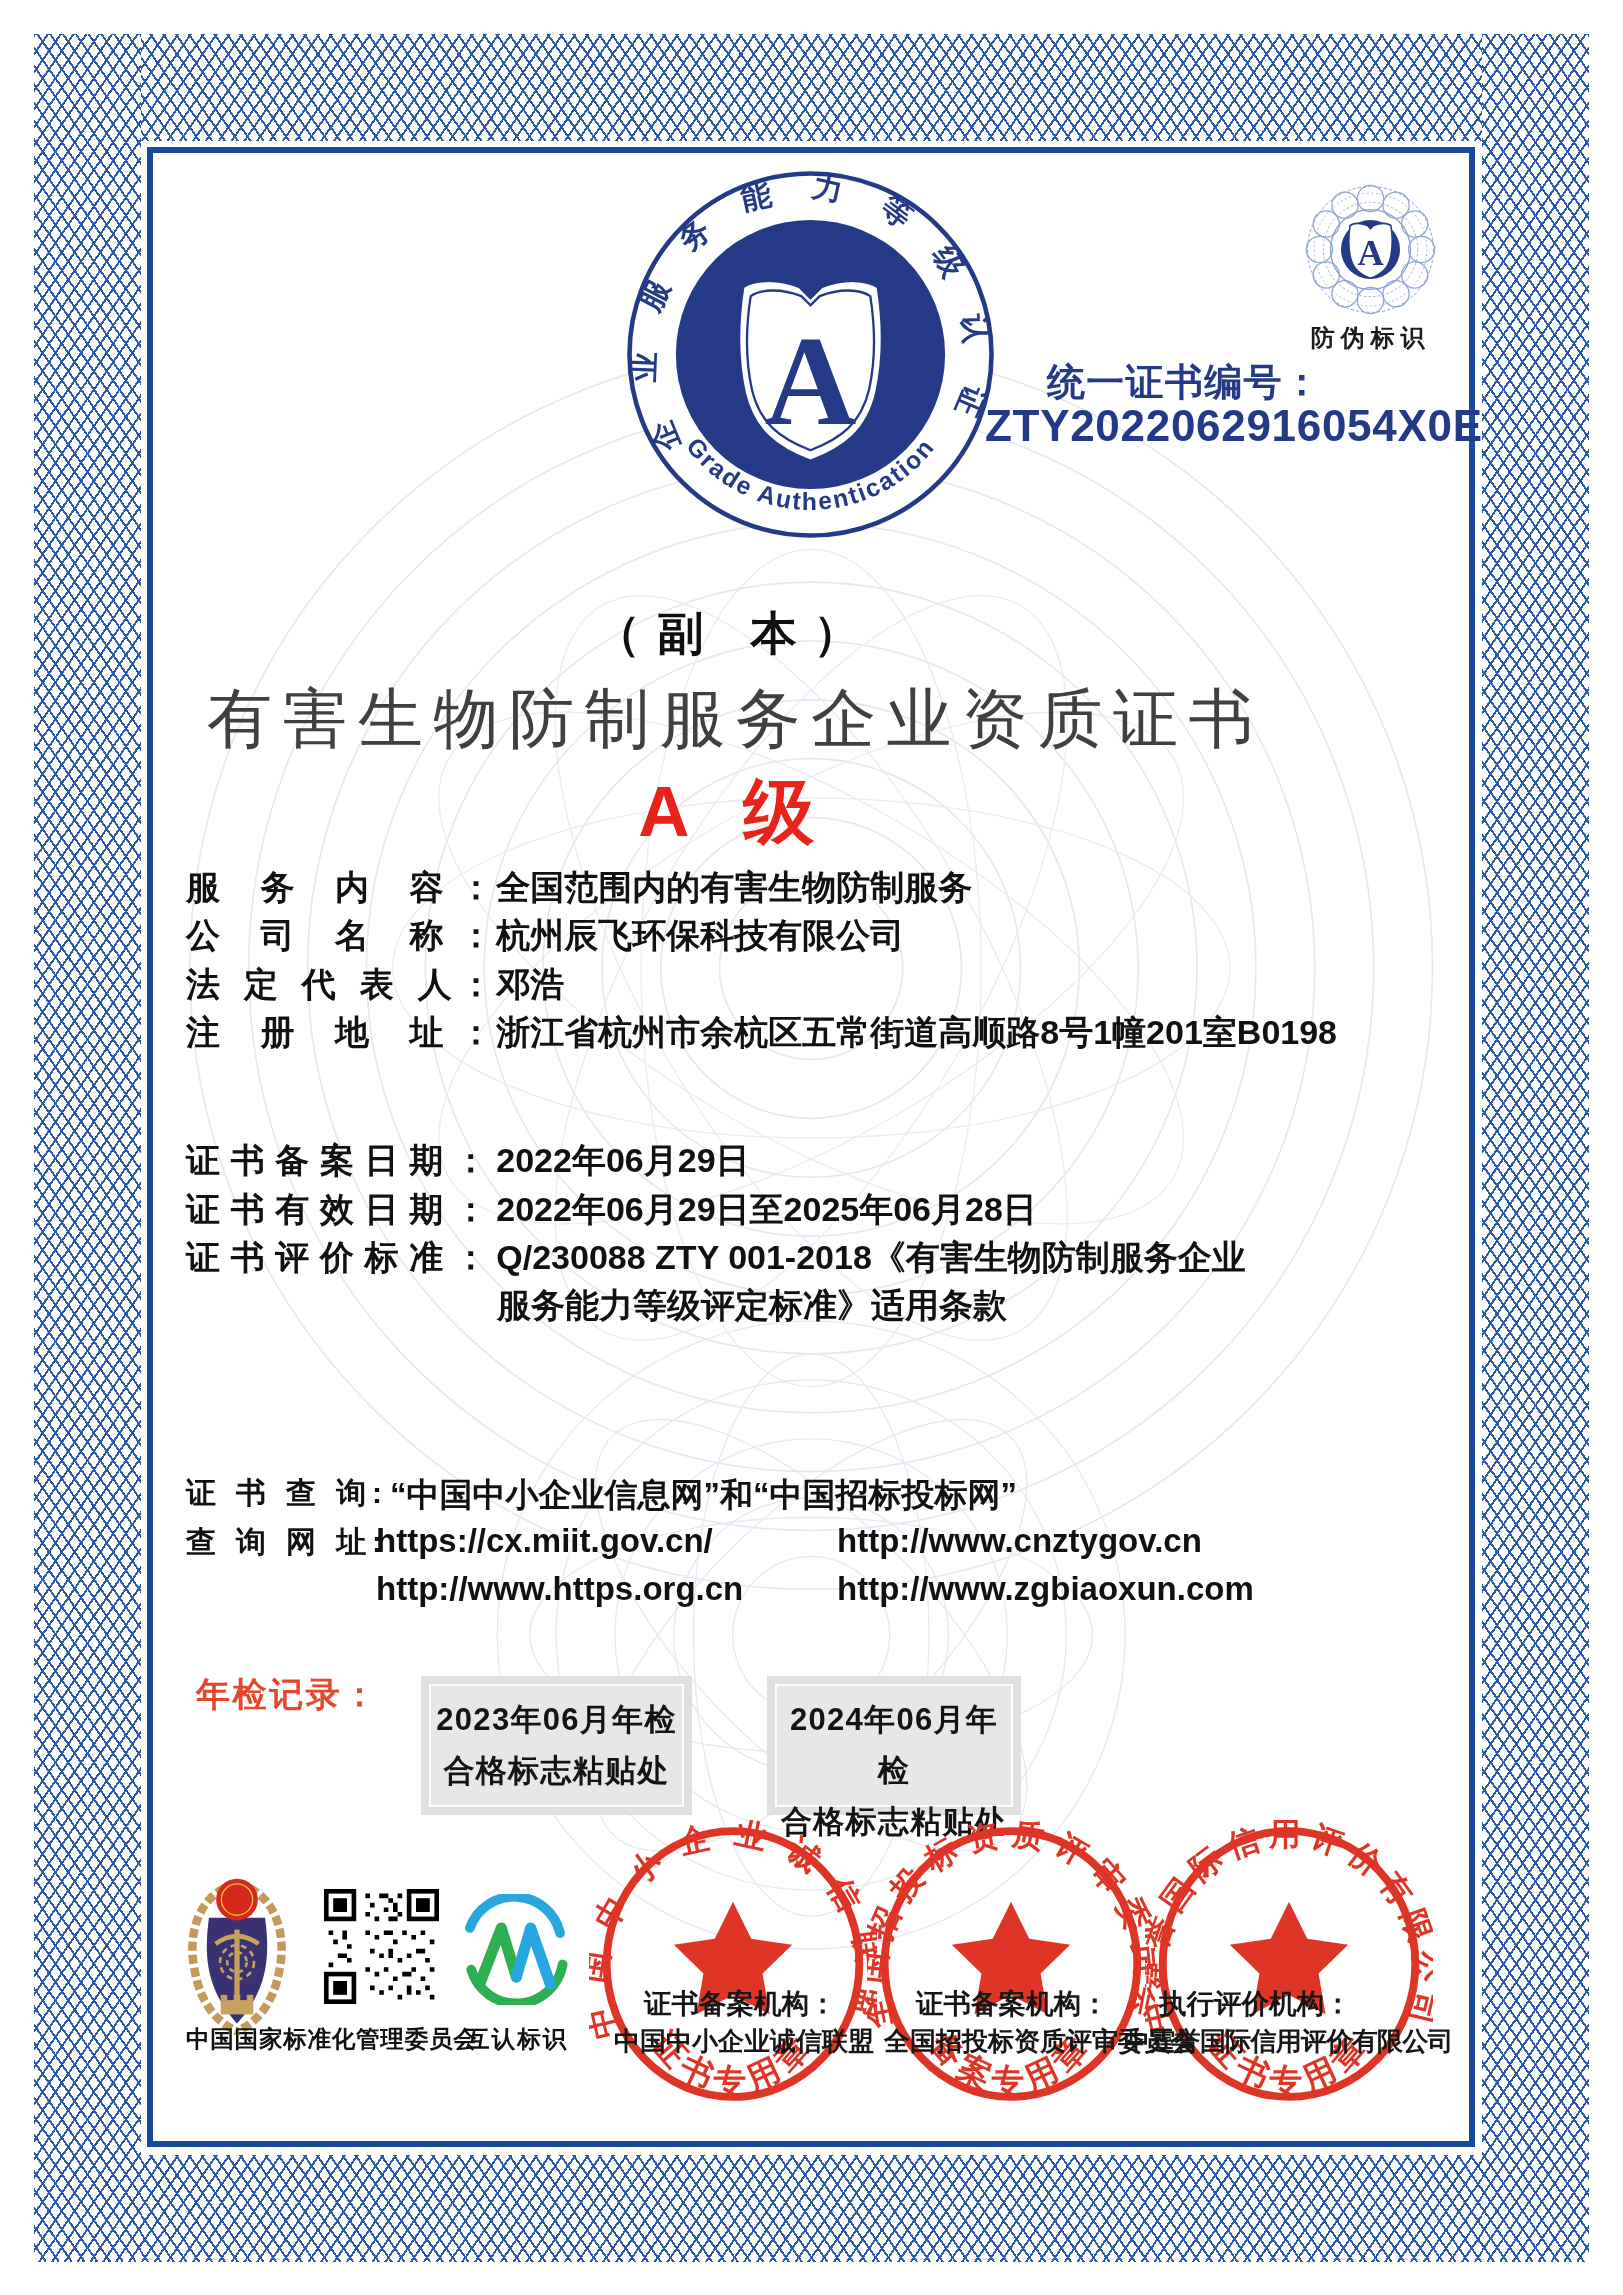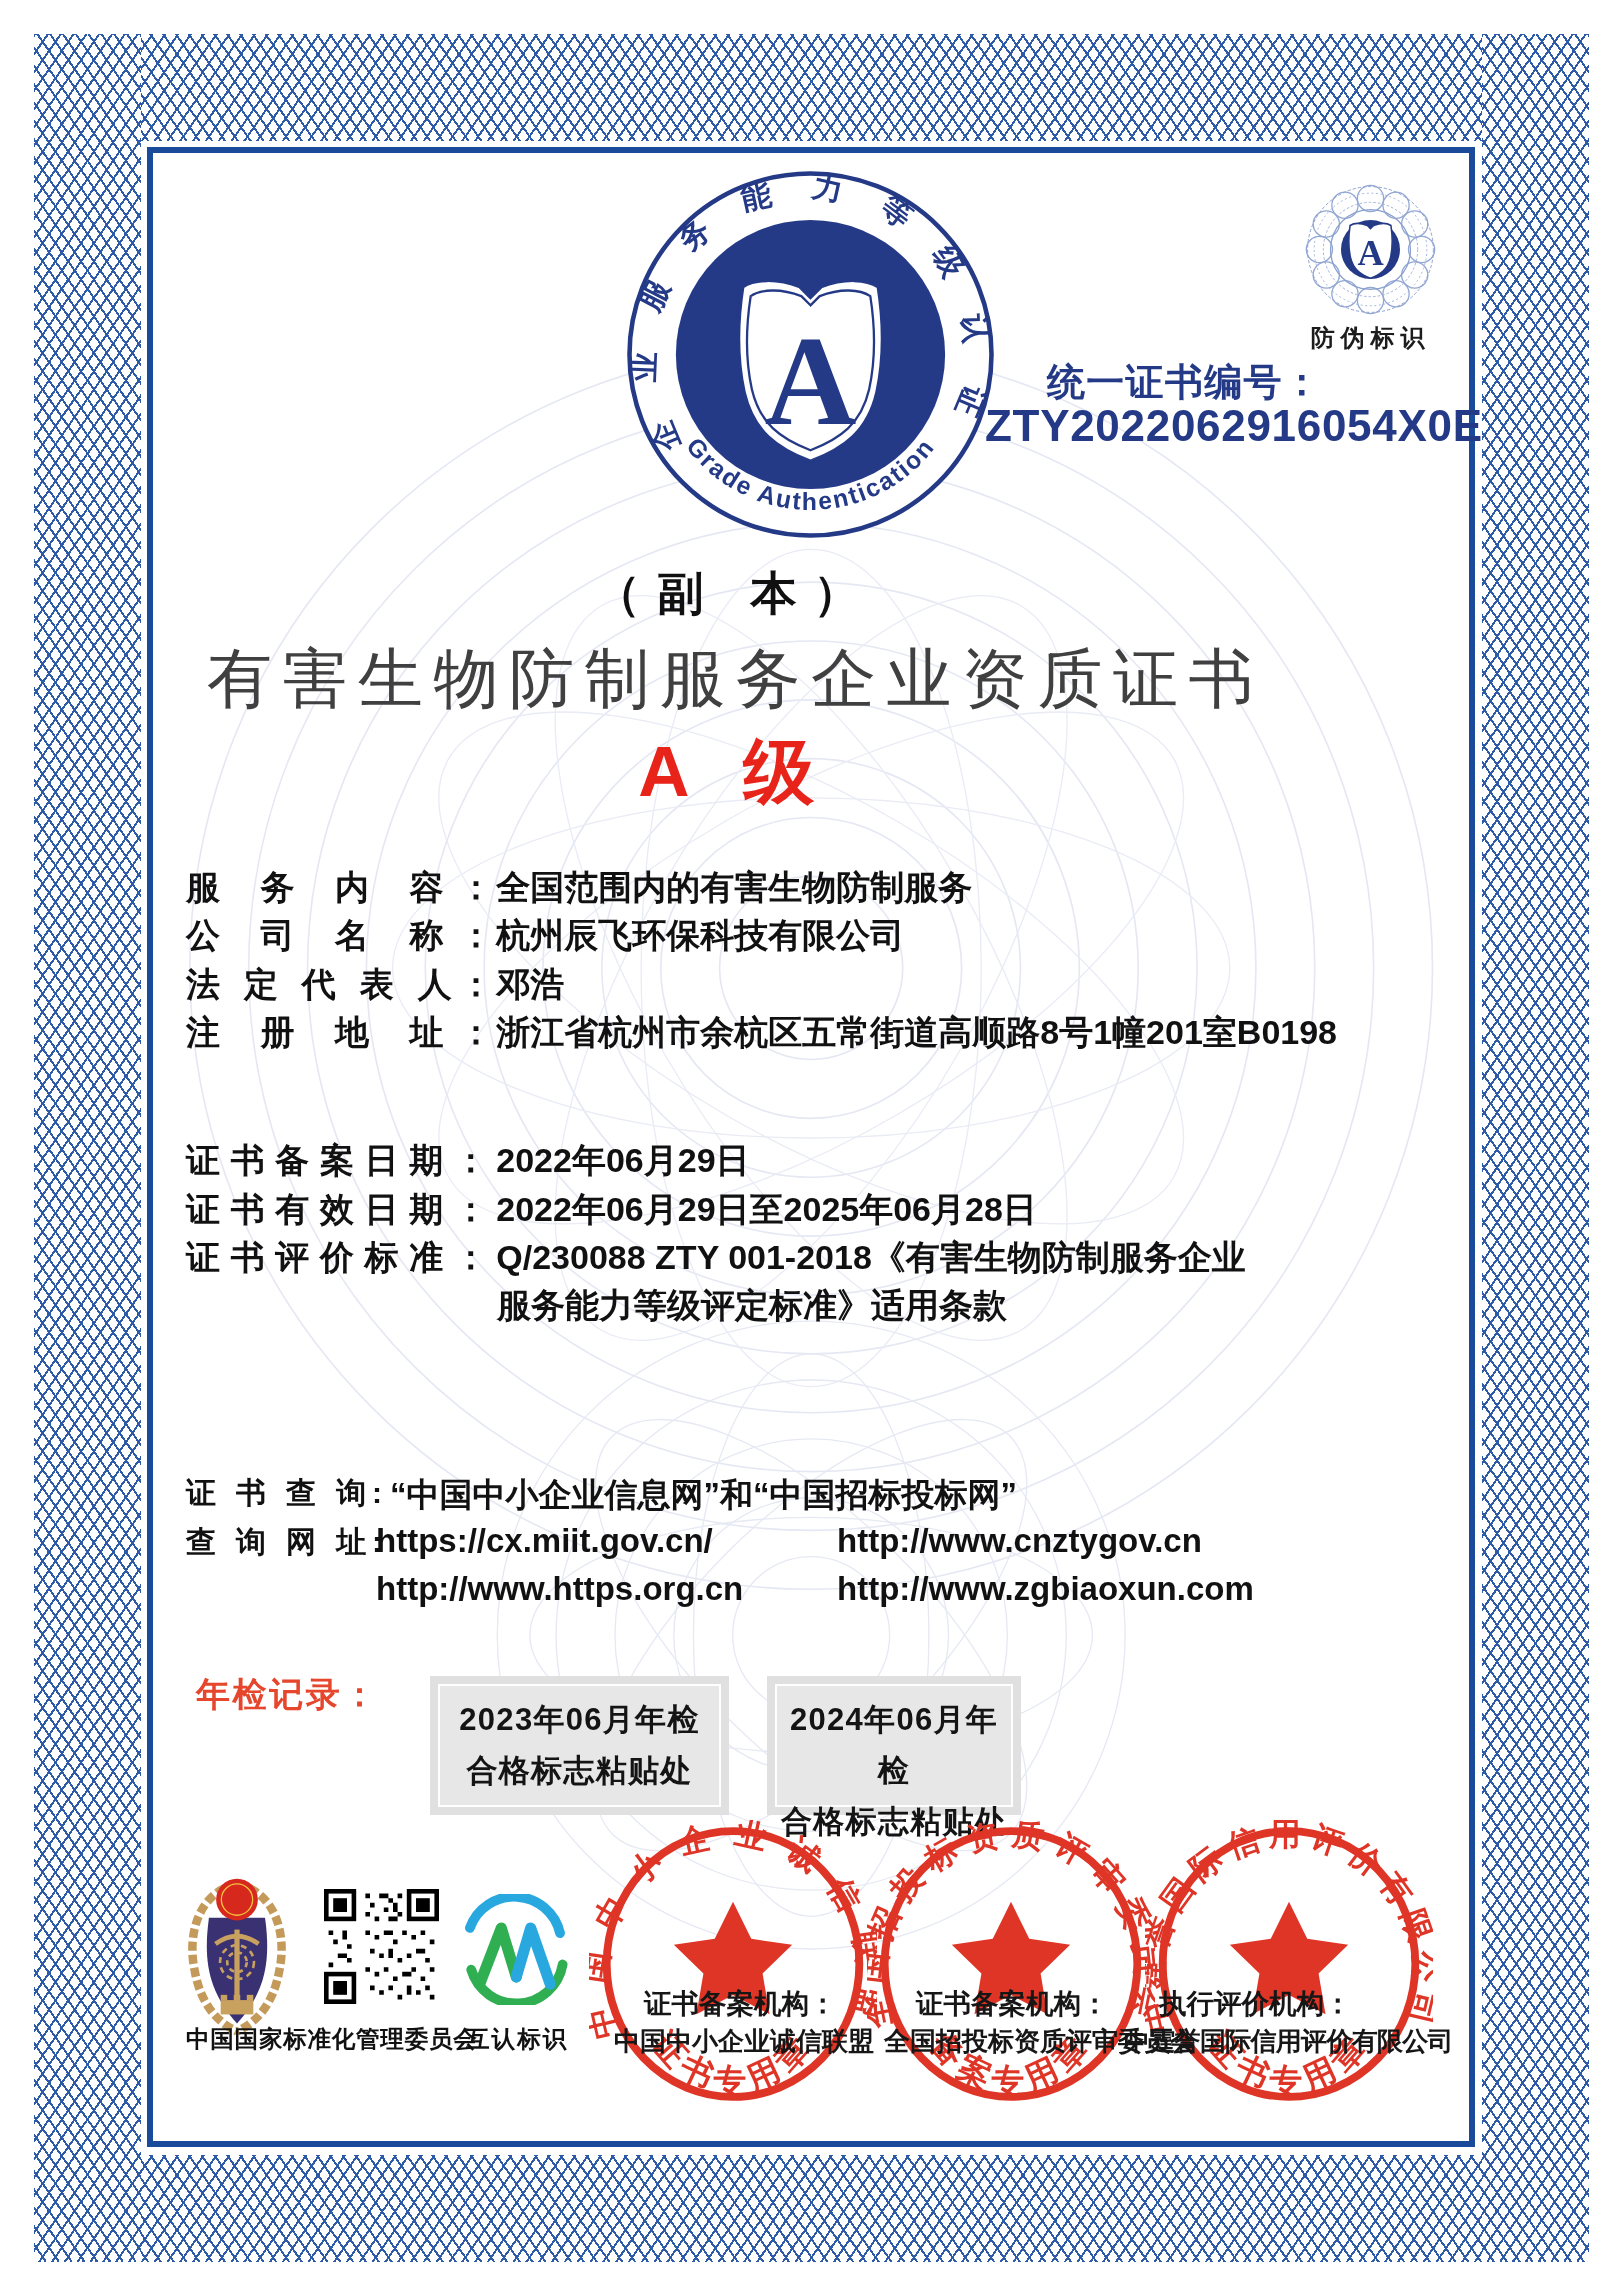--- a/index.html
+++ b/index.html
@@ -14,21 +14,21 @@
     background-color:#ffffff;}
   .band-top{left:34px;top:34px;width:1555px;height:107px;}
   .band-bottom{left:34px;top:2155px;width:1555px;height:107px;}
   .band-left{left:34px;top:34px;width:107px;height:2227px;}
   .band-right{left:1482px;top:34px;width:107px;height:2227px;}
   .frame-line{position:absolute;z-index:2;left:147px;top:147px;width:1316px;height:1988px;border:6.5px solid #1a4a9a;}
 
   
   .abs{position:absolute;white-space:nowrap;z-index:5;}
   .navy{color:#243a87;}
-  .center{left:0;width:1471px;text-align:center;}
+  .center{left:0;width:1471px;text-align:center;margin-top:40px;}
   .certno-label{left:1047px;top:357px;font-size:38px;font-weight:bold;letter-spacing:1.3px;}
   .certno{left:985px;top:401px;font-size:44px;font-weight:bold;letter-spacing:0.7px;}
   .badge-caption{left:1279px;top:322px;width:183px;text-align:center;font-size:24px;letter-spacing:5.9px;color:#1c1c1c;font-weight:bold;}
   .copy-mark{top:563px;font-size:46px;letter-spacing:17px;color:#101010;font-weight:bold;}
   .main-title{top:635px;font-size:65px;letter-spacing:10.5px;color:#404040;font-weight:normal;}
   .grade{top:725px;font-size:71px;letter-spacing:18.3px;color:#e8231a;font-weight:bold;}
 
   .row{position:absolute;left:186px;white-space:nowrap;z-index:5;color:#111111;font-weight:bold;}
   .row .lbl{display:inline-block;text-align:justify;text-align-last:justify;vertical-align:top;}
   .f52{font-size:34px;}
@@ -39,21 +39,21 @@
   .org .val{margin-left:7.9px;}
   .val{display:inline-block;}
   .vindent{margin-left:3.3px;}
   .urlcol2{position:absolute;left:837px;top:0;}
   .urlcol1{position:absolute;left:376px;top:0;}
 
   .annual-label{left:196px;top:1672px;font-size:34px;font-weight:bold;color:#e5462c;letter-spacing:2.6px;}
   .ybox{position:absolute;top:1676px;height:139px;background:#e0e0e0;padding:7.9px;box-sizing:border-box;z-index:5;}
   .ybox-in{width:100%;height:100%;border:2.6px solid #ffffff;background:#e7e7e7;box-sizing:border-box;
            text-align:center;font-size:31px;font-weight:bold;color:#141414;line-height:51px;padding-top:7.9px;letter-spacing:1.3px;}
-  .ybox1{left:430px;width:299px;}
+  .ybox1{left:421px;width:271px;}
   .ybox2{left:767px;width:254px;}
 
   .caption{top:2023px;font-size:23.6px;font-weight:bold;color:#111111;letter-spacing:0.7px;}
   .seal-black{z-index:7;font-weight:bold;color:#161616;}
   .sb-label{top:1986px;font-size:27.5px;}
   .sb-name{top:2024px;font-size:26px;}
 
   svg{position:absolute;z-index:4;}
   svg.wm{z-index:1;}
   svg.sealsvg{z-index:6;}

